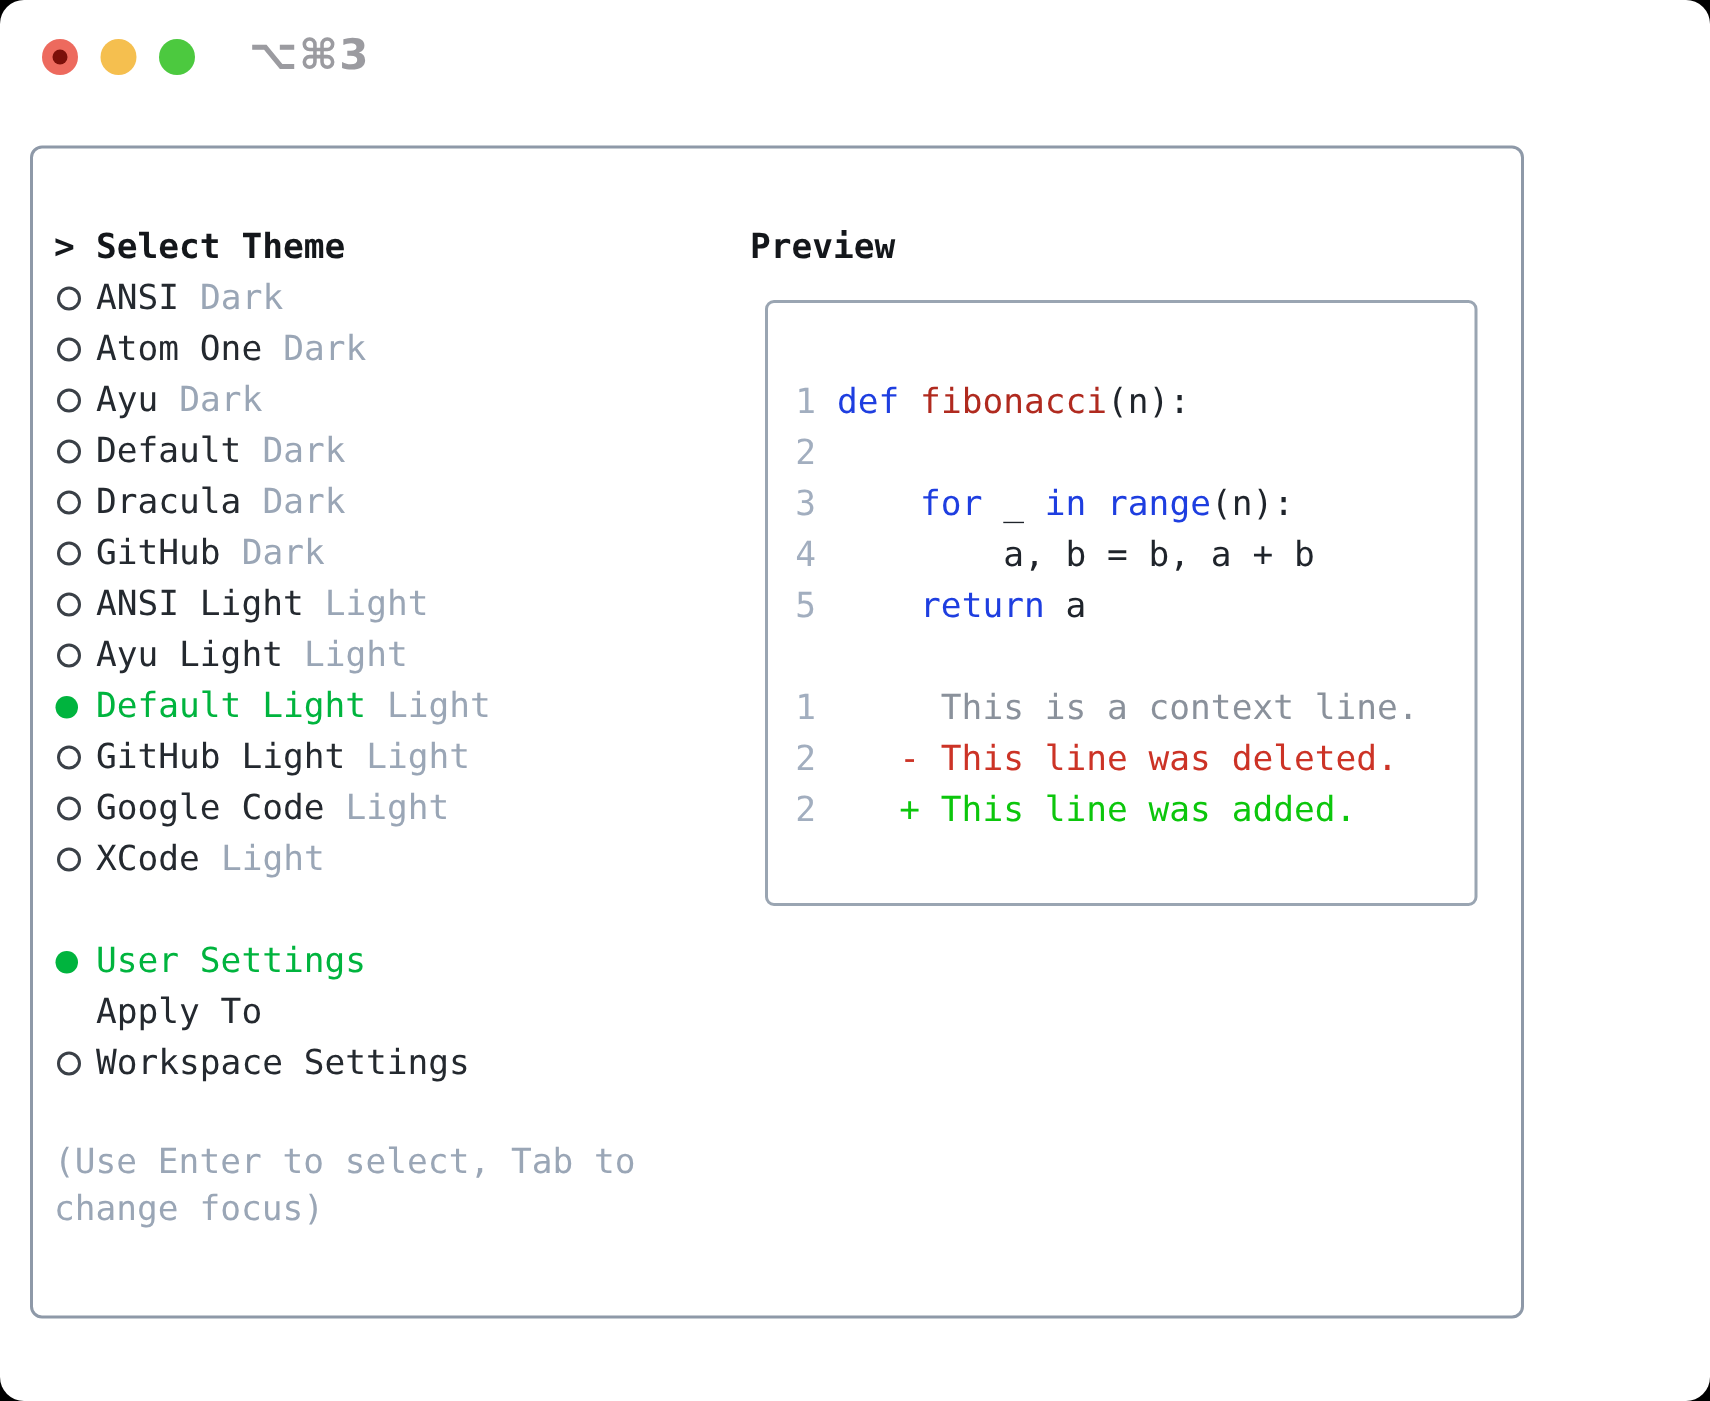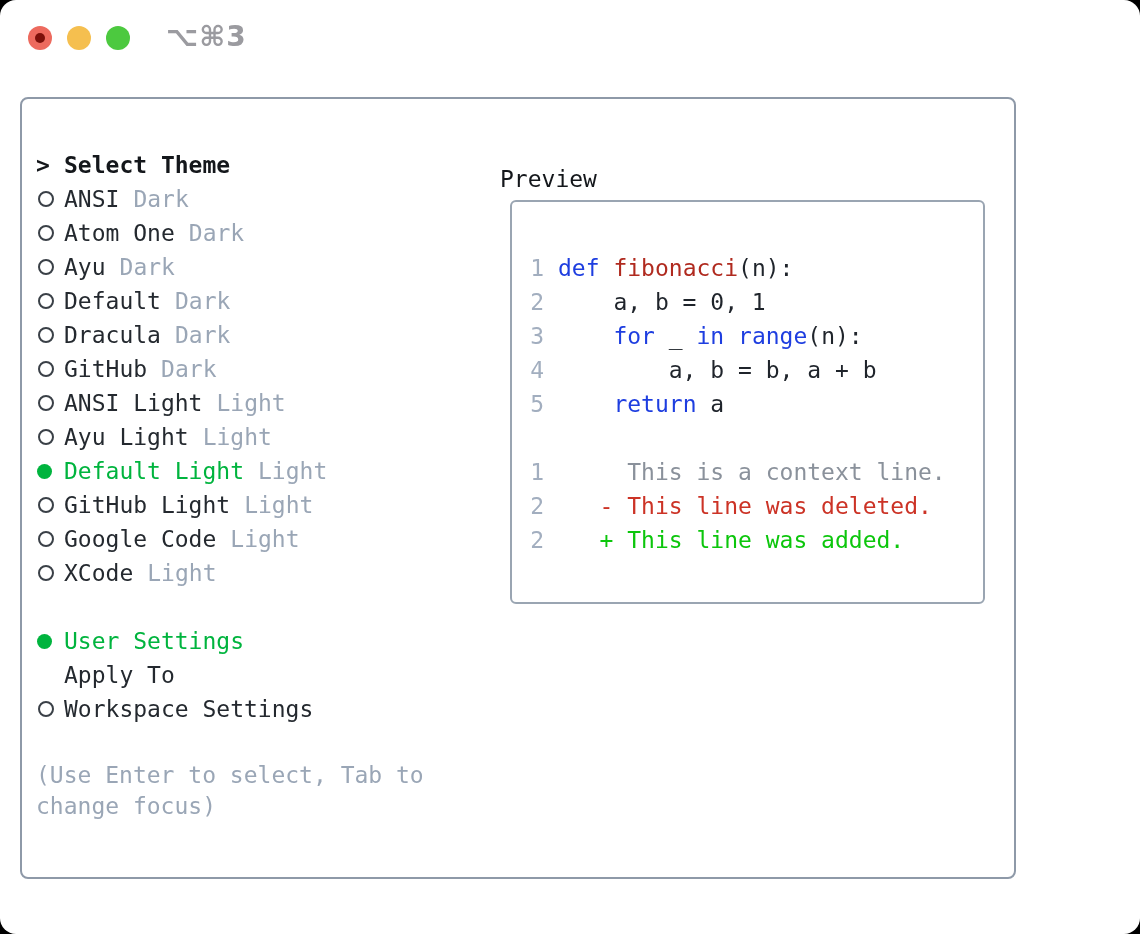--- a/index.html
+++ b/index.html
@@ -43,22 +43,22 @@
   .hdr{font-weight:700;color:#14171b;}
   .tname{color:var(--text-dark);}
   .tname.sel{color:var(--sel-green);}
   .ttag{color:var(--muted);margin-left:14px;text-align:center;}
   .spacer{height:34px;}
   #help{
     margin-top:0;line-height:31px;color:var(--muted);white-space:pre-line;
   }
   
   #preview-label{
-    position:absolute;left:478px;top:63px;height:34px;line-height:34px;
-    font-size:23px;font-weight:400;color:#14171b;
+    position:absolute;left:478px;top:49px;height:34px;line-height:34px;
+    font-size:23px;font-weight:700;color:#14171b;
   }
   #preview-box{
     position:absolute;left:488px;top:101px;width:475px;height:404px;
     border:2px solid #9aa5b2;border-radius:6px;background:#fff;
     padding:49px 0 0 18px;box-sizing:border-box;overflow:hidden;
   }
   .pline{height:34px;line-height:34px;font-size:23px;white-space:pre;display:flex;}
   .pnum{display:inline-block;width:14px;text-align:right;margin-right:14px;color:#a2aebf;flex:0 0 14px;}
   .kw{color:var(--kw-blue);}
   .fn{color:var(--fn-red);}
@@ -105,21 +105,21 @@
         <div class="spacer"></div>
         <div id="help">(Use Enter to select, Tab to
 change focus)</div>
       </div>
 
     <div id="preview-label">Preview</div>
 
     <div id="preview-box">
 
     <div class="pline"><span class="pnum">1</span><span class="kw">def</span><span class="pl"> </span><span class="fn">fibonacci</span><span class="pl">(n):</span></div>
-        <div class="pline"><span class="pnum">2</span><span class="pl">    a, b = 0, 1</span></div>
+        <div class="pline"><span class="pnum">2</span></div>
         <div class="pline"><span class="pnum">3</span><span class="pl">    </span><span class="kw">for</span><span class="pl"> _ </span><span class="kw">in</span><span class="pl"> </span><span class="kw">range</span><span class="pl">(n):</span></div>
         <div class="pline"><span class="pnum">4</span><span class="pl">        a, b = b, a + b</span></div>
         <div class="pline"><span class="pnum">5</span><span class="pl">    </span><span class="kw">return</span><span class="pl"> a</span></div>
         <div class="pline"><span class="pnum"></span></div>
         <div class="pline"><span class="pnum">1</span><span class="ctx">     This is a context line.</span></div>
         <div class="pline"><span class="pnum">2</span><span class="del">   - This line was deleted.</span></div>
         <div class="pline"><span class="pnum">2</span><span class="add">   + This line was added.</span></div>
       </div>
 
   </div>

